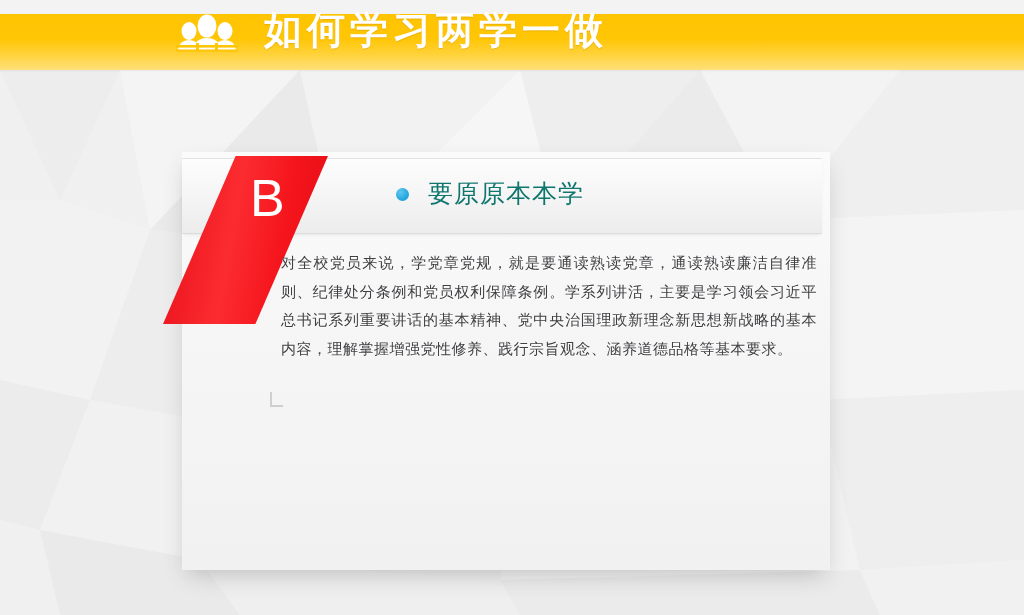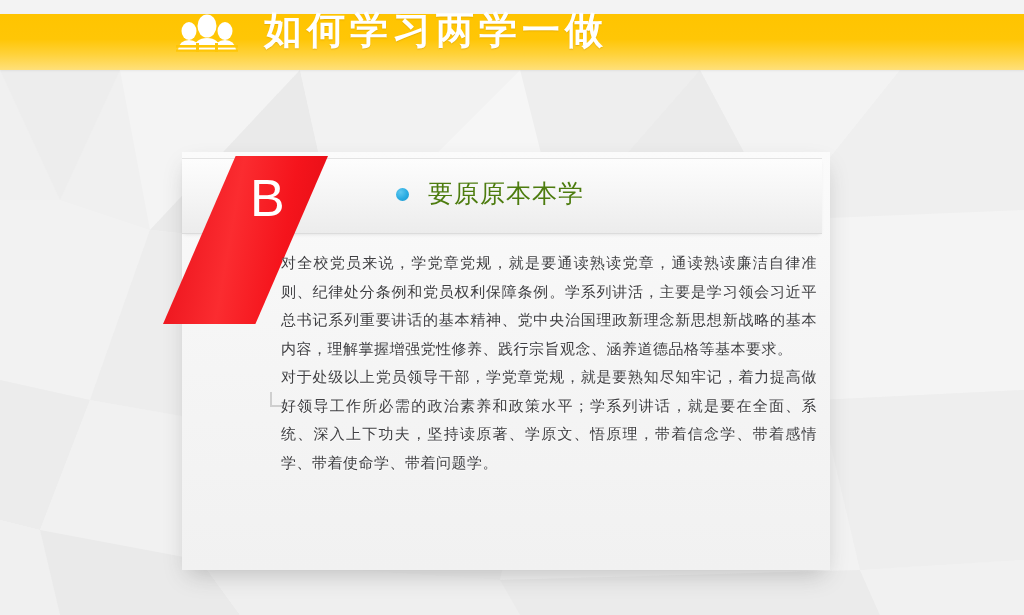--- a/index.html
+++ b/index.html
@@ -58,21 +58,21 @@
     font-size:52px;line-height:56px;font-weight:normal;color:#ffffff;
     font-family:"Liberation Sans","DejaVu Sans",sans-serif;
   }
   #bullet-dot{
     position:absolute;left:396px;top:188px;width:13px;height:13px;
     border-radius:50%;
     background:radial-gradient(circle at 35% 32%,#5ec8ef 0%,#29ABE2 55%,#1d95c9 100%);
   }
   #subtitle{
     position:absolute;left:428px;top:177px;
-    font-size:25px;line-height:34px;color:#4d7c0f;letter-spacing:1px;
+    font-size:25px;line-height:34px;color:#0f766e;letter-spacing:1px;
     font-family:"DejaVu Sans","Liberation Sans",sans-serif;
     white-space:nowrap;
   }
   
   #corner-tick{
     position:absolute;left:270px;top:392px;width:11px;height:13px;
     border-left:2px solid #cfcfcf;border-bottom:2px solid #cfcfcf;
   }
   
   #body-text{
@@ -145,16 +145,15 @@
   <div id="badge"></div>
   <div id="badge-letter">B</div>
 
   <div id="bullet-dot"></div>
   <div id="subtitle">要原原本本学</div>
 
   <div id="corner-tick"></div>
 
   <div id="body-text">
     <p class="para">对全校党员来说，学党章党规，就是要通读熟读党章，通读熟读廉洁自律准则、纪律处分条例和党员权利保障条例。学系列讲活，主要是学习领会习近平总书记系列重要讲话的基本精神、党中央治国理政新理念新思想新战略的基本内容，理解掌握增强党性修养、践行宗旨观念、涵养道德品格等基本要求。</p>
-    <p class="para">对于处级以上党员领导干部，学党章党规，就是要熟知尽知牢记，着力提高做好领导工作所必需的政治素养和政策水平；学系列讲话，就是要在全面、系统、深入上下功夫，坚持读原著、学原文、悟原理，带着信念学、带着感情学、带着使命学、带着问题学。</p>
   </div>
 
 </div>
 
 </body></html>

